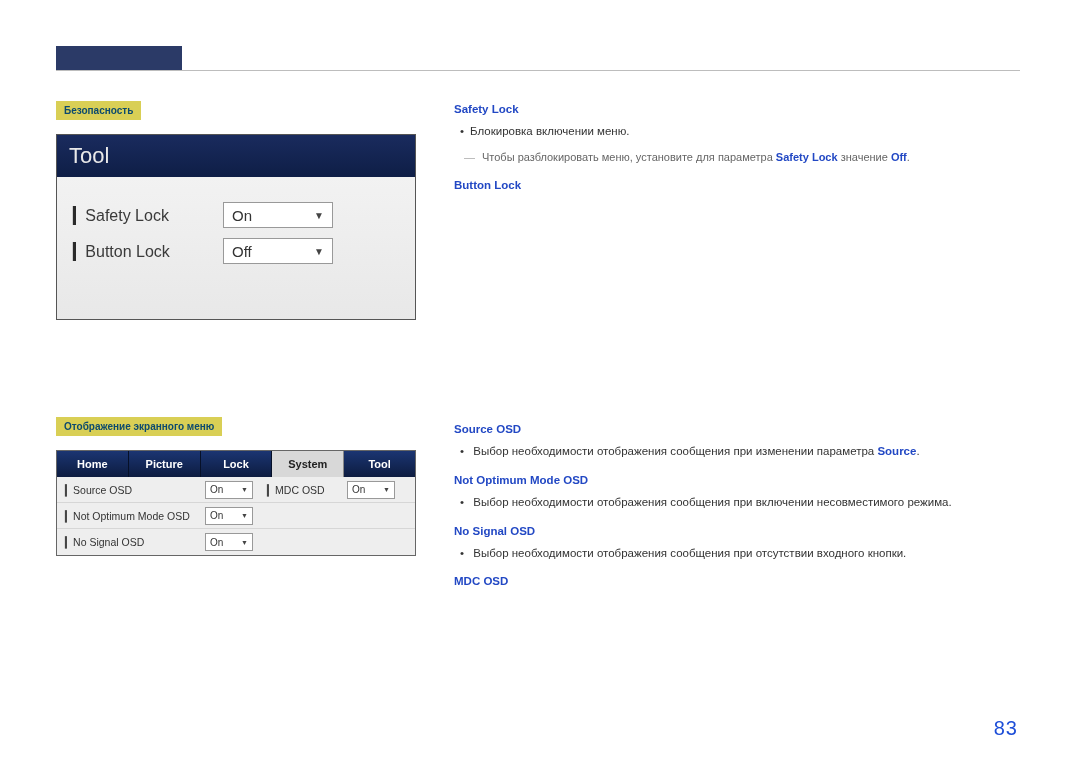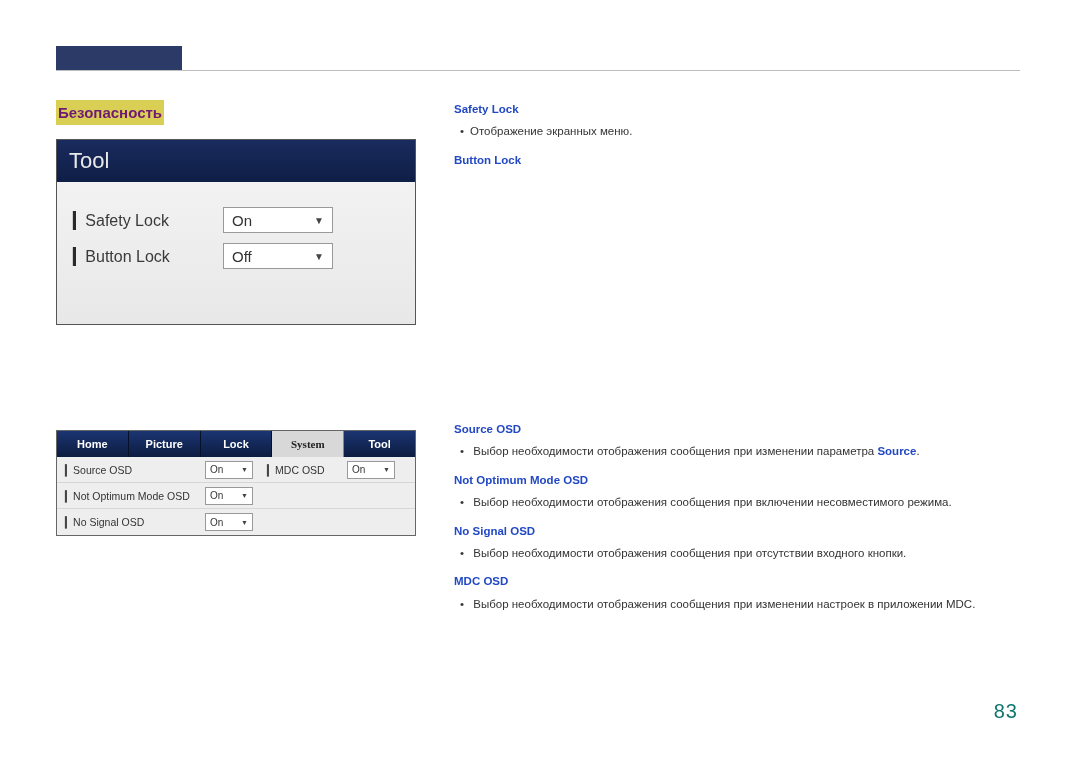--- a/index.html
+++ b/index.html
@@ -25,24 +25,24 @@
     left: 56px;
     top: 46px;
     width: 126px;
     height: 25px;
     background: #2b3a67;
   }
 
   .heading {
     display: inline-block;
     background: #d9cf55;
-    color: #701a75;
+    color: #0c4a6e;
     font-weight: 700;
-    font-size: 15px;
-    padding: 4px 2px;
+    font-size: 10px;
+    padding: 4px 8px;
   }
 
   
   .section-1 {
     position: absolute;
     left: 56px;
     top: 100px;
   }
   .panel1 {
     width: 360px;
@@ -159,21 +159,20 @@
     font-weight: 700;
     text-align: center;
     line-height: 26px;
     border-right: 1px solid #061028;
     background: linear-gradient(#1b3572, #0d1c40);
   }
   .panel2-tab.active {
     background: #d8d8d8;
     color: #222;
     border-right: 1px solid #888;
-    font-family: Liberation Serif, serif;
   }
   .panel2-tab:last-child { border-right: none; }
   .panel2-body {
     background: #eee;
     font-size: 10.5px;
     color: #333;
   }
   .panel2-row {
     display: flex;
     align-items: center;
@@ -215,23 +214,23 @@
     left: 454px;
     top: 420px;
     right: 60px;
     font-size: 11.5px;
     line-height: 1.6;
   }
 
   .page-num {
     position: absolute;
     right: 62px;
-    bottom: 40px;
+    bottom: 23px;
     font-size: 20px;
-    color: #0f766e;
+    color: #1d4ed8;
     letter-spacing: 1px;
   }
 </style>
 </head>
 <body>
 
 <div class="header-block"></div>
 <div class="header-rule"></div>
 
 <div class="section-1">
@@ -253,27 +252,31 @@
           <span class="arrow">▼</span>
         </div>
       </div>
     </div>
   </div>
 </div>
 
 <div class="right-1">
   <h4>Safety Lock</h4>
   <ul>
-      <li>Отображение экранных меню.</li>
+      <li>Блокировка включении меню.</li>
     </ul>
+  <div class="note-line">
+    <span>Чтобы разблокировать меню, установите для параметра </span><span class="inline-blue">Safety Lock</span><span> значение </span><span class="inline-blue">Off</span><span>.</span>
+  </div>
 
   <h4>Button Lock</h4>
 </div>
 
 <div class="section-2">
+  <span class="heading">Отображение экранного меню</span>
   <div class="panel2">
     <div class="panel2-tabs">
       <div class="panel2-tab">Home</div>
       <div class="panel2-tab">Picture</div>
       <div class="panel2-tab">Lock</div>
       <div class="panel2-tab active">System</div>
       <div class="panel2-tab">Tool</div>
     </div>
     <div class="panel2-body">
       <div class="panel2-row">
@@ -322,20 +325,15 @@
     </ul>
 
   <h4>No Signal OSD</h4>
   <ul>
       <li>
     <span>Выбор необходимости отображения сообщения при отсутствии входного кнопки.</span>
   </li>
     </ul>
 
   <h4>MDC OSD</h4>
-  <ul>
-      <li>
-    <span>Выбор необходимости отображения сообщения при изменении настроек в приложении MDC.</span>
-  </li>
-    </ul>
 </div>
 
 <div class="page-num">83</div>
 
 </body></html>

